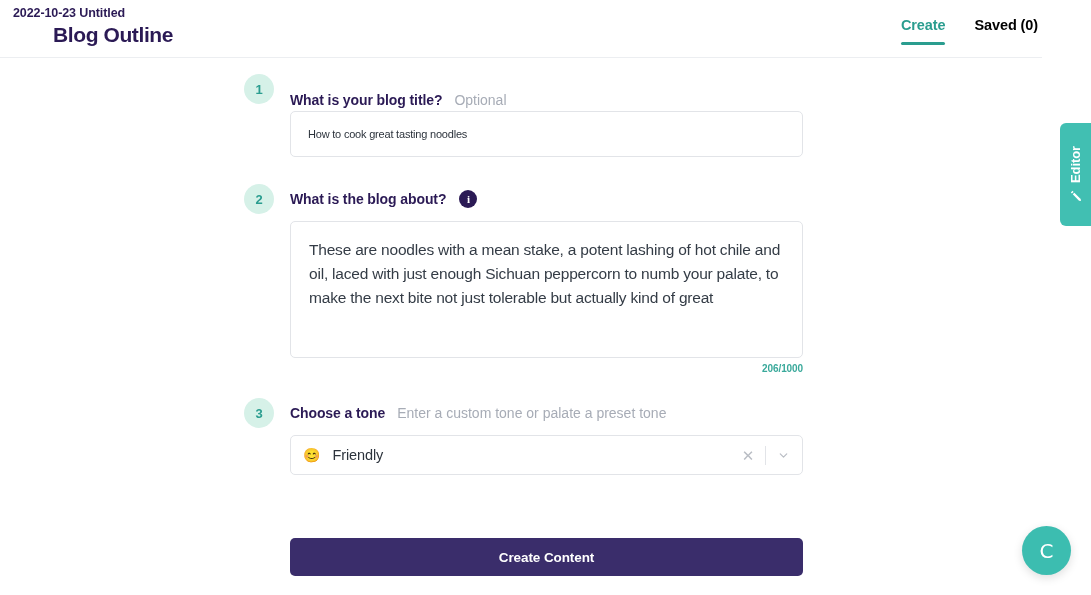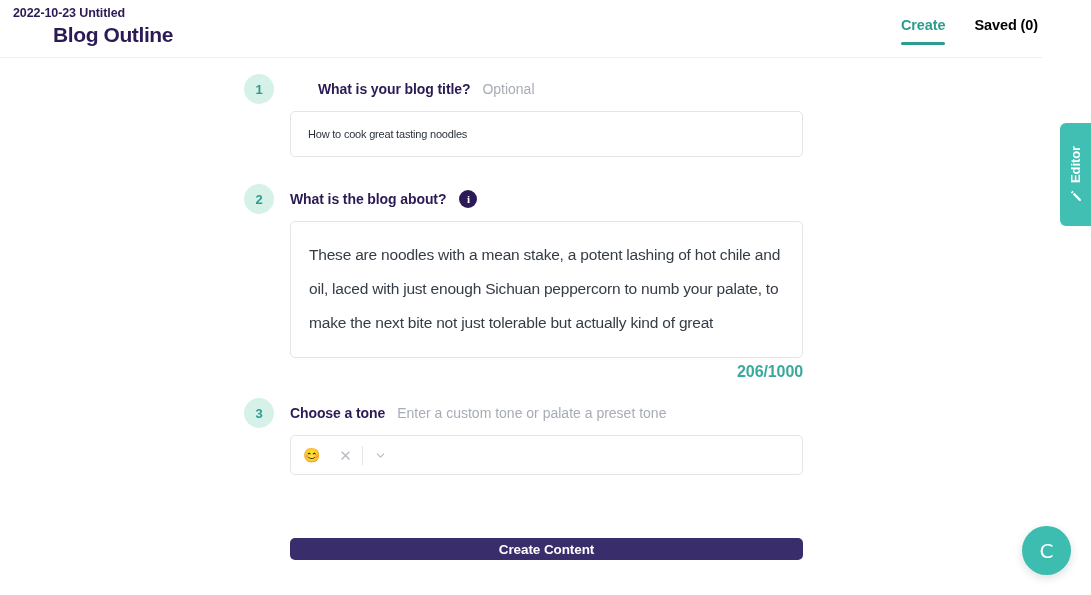--- a/index.html
+++ b/index.html
@@ -159,32 +159,32 @@
     padding: 0 17px;
     font-size: 11px;
     color: #2c333c;
     letter-spacing: -0.2px;
   }
 
   .textarea-box {
     height: 135px;
     padding: 16px 18px 10px 18px;
     font-size: 15.5px;
-    line-height: 34px;
+    line-height: 24px;
     color: #343c46;
     letter-spacing: -0.2px;
     overflow: hidden;
   }
 
   .counter {
     position: absolute;
     left: 290px;
     width: 513px;
     text-align: right;
-    font-size: 16px;
+    font-size: 10px;
     font-weight: bold;
     color: #3aa99b;
     letter-spacing: -0.1px;
   }
 
   
   .select-box {
     height: 38px;
     display: flex;
     align-items: center;
@@ -221,21 +221,21 @@
     align-items: center;
     justify-content: center;
     cursor: pointer;
   }
 
   
   .submit-btn {
     position: absolute;
     left: 290px;
     width: 513px;
-    height: 22px;
+    height: 38px;
     background: #3a2d6b;
     color: #ffffff;
     border: none;
     border-radius: 5px;
     font-family: "Liberation Sans", sans-serif;
     font-size: 13.5px;
     font-weight: bold;
     letter-spacing: -0.1px;
     cursor: pointer;
   }
@@ -308,21 +308,21 @@
     <div class="header-tabs">
       <div class="tab active">Create</div>
       <div class="tab">Saved (0)</div>
     </div>
   </div>
 
   <div class="form">
 
     <div class="step">
       <div class="step-circle" style="top:16px;">1</div>
-      <div class="step-label" style="top:23px;margin-left:28px;">
+      <div class="step-label" style="top:34px;">
         <span>What is your blog title?</span><span class="step-hint">Optional</span>
       </div>
       <div class="field-box" style="top:53px;">
         <div class="text-input">How to cook great tasting noodles</div>
       </div>
     </div>
 
     <div class="step">
       <div class="step-circle" style="top:126px;">2</div>
       <div class="step-label" style="top:133px;text-align:right;">
@@ -335,20 +335,21 @@
     </div>
 
     <div class="step">
       <div class="step-circle" style="top:340px;">3</div>
       <div class="step-label" style="top:347px;">
         <span>Choose a tone</span><span class="step-hint">Enter a custom tone or palate a preset tone</span>
       </div>
       <div class="field-box" style="top:377px;">
         <div class="select-box">
           <span class="tone-emoji">😊</span>
+          <span class="tone-value">Friendly</span>
           <span class="select-clear">✕</span>
           <span class="select-divider"></span>
           <span class="select-caret">
             <svg width="13" height="13" viewBox="0 0 20 20" aria-hidden="true">
               <path d="M5 7.5 L10 12.5 L15 7.5" fill="none" stroke="#b9bdc4" stroke-width="1.8" stroke-linecap="round" stroke-linejoin="round"></path>
             </svg>
           </span>
         </div>
       </div>
     </div>

